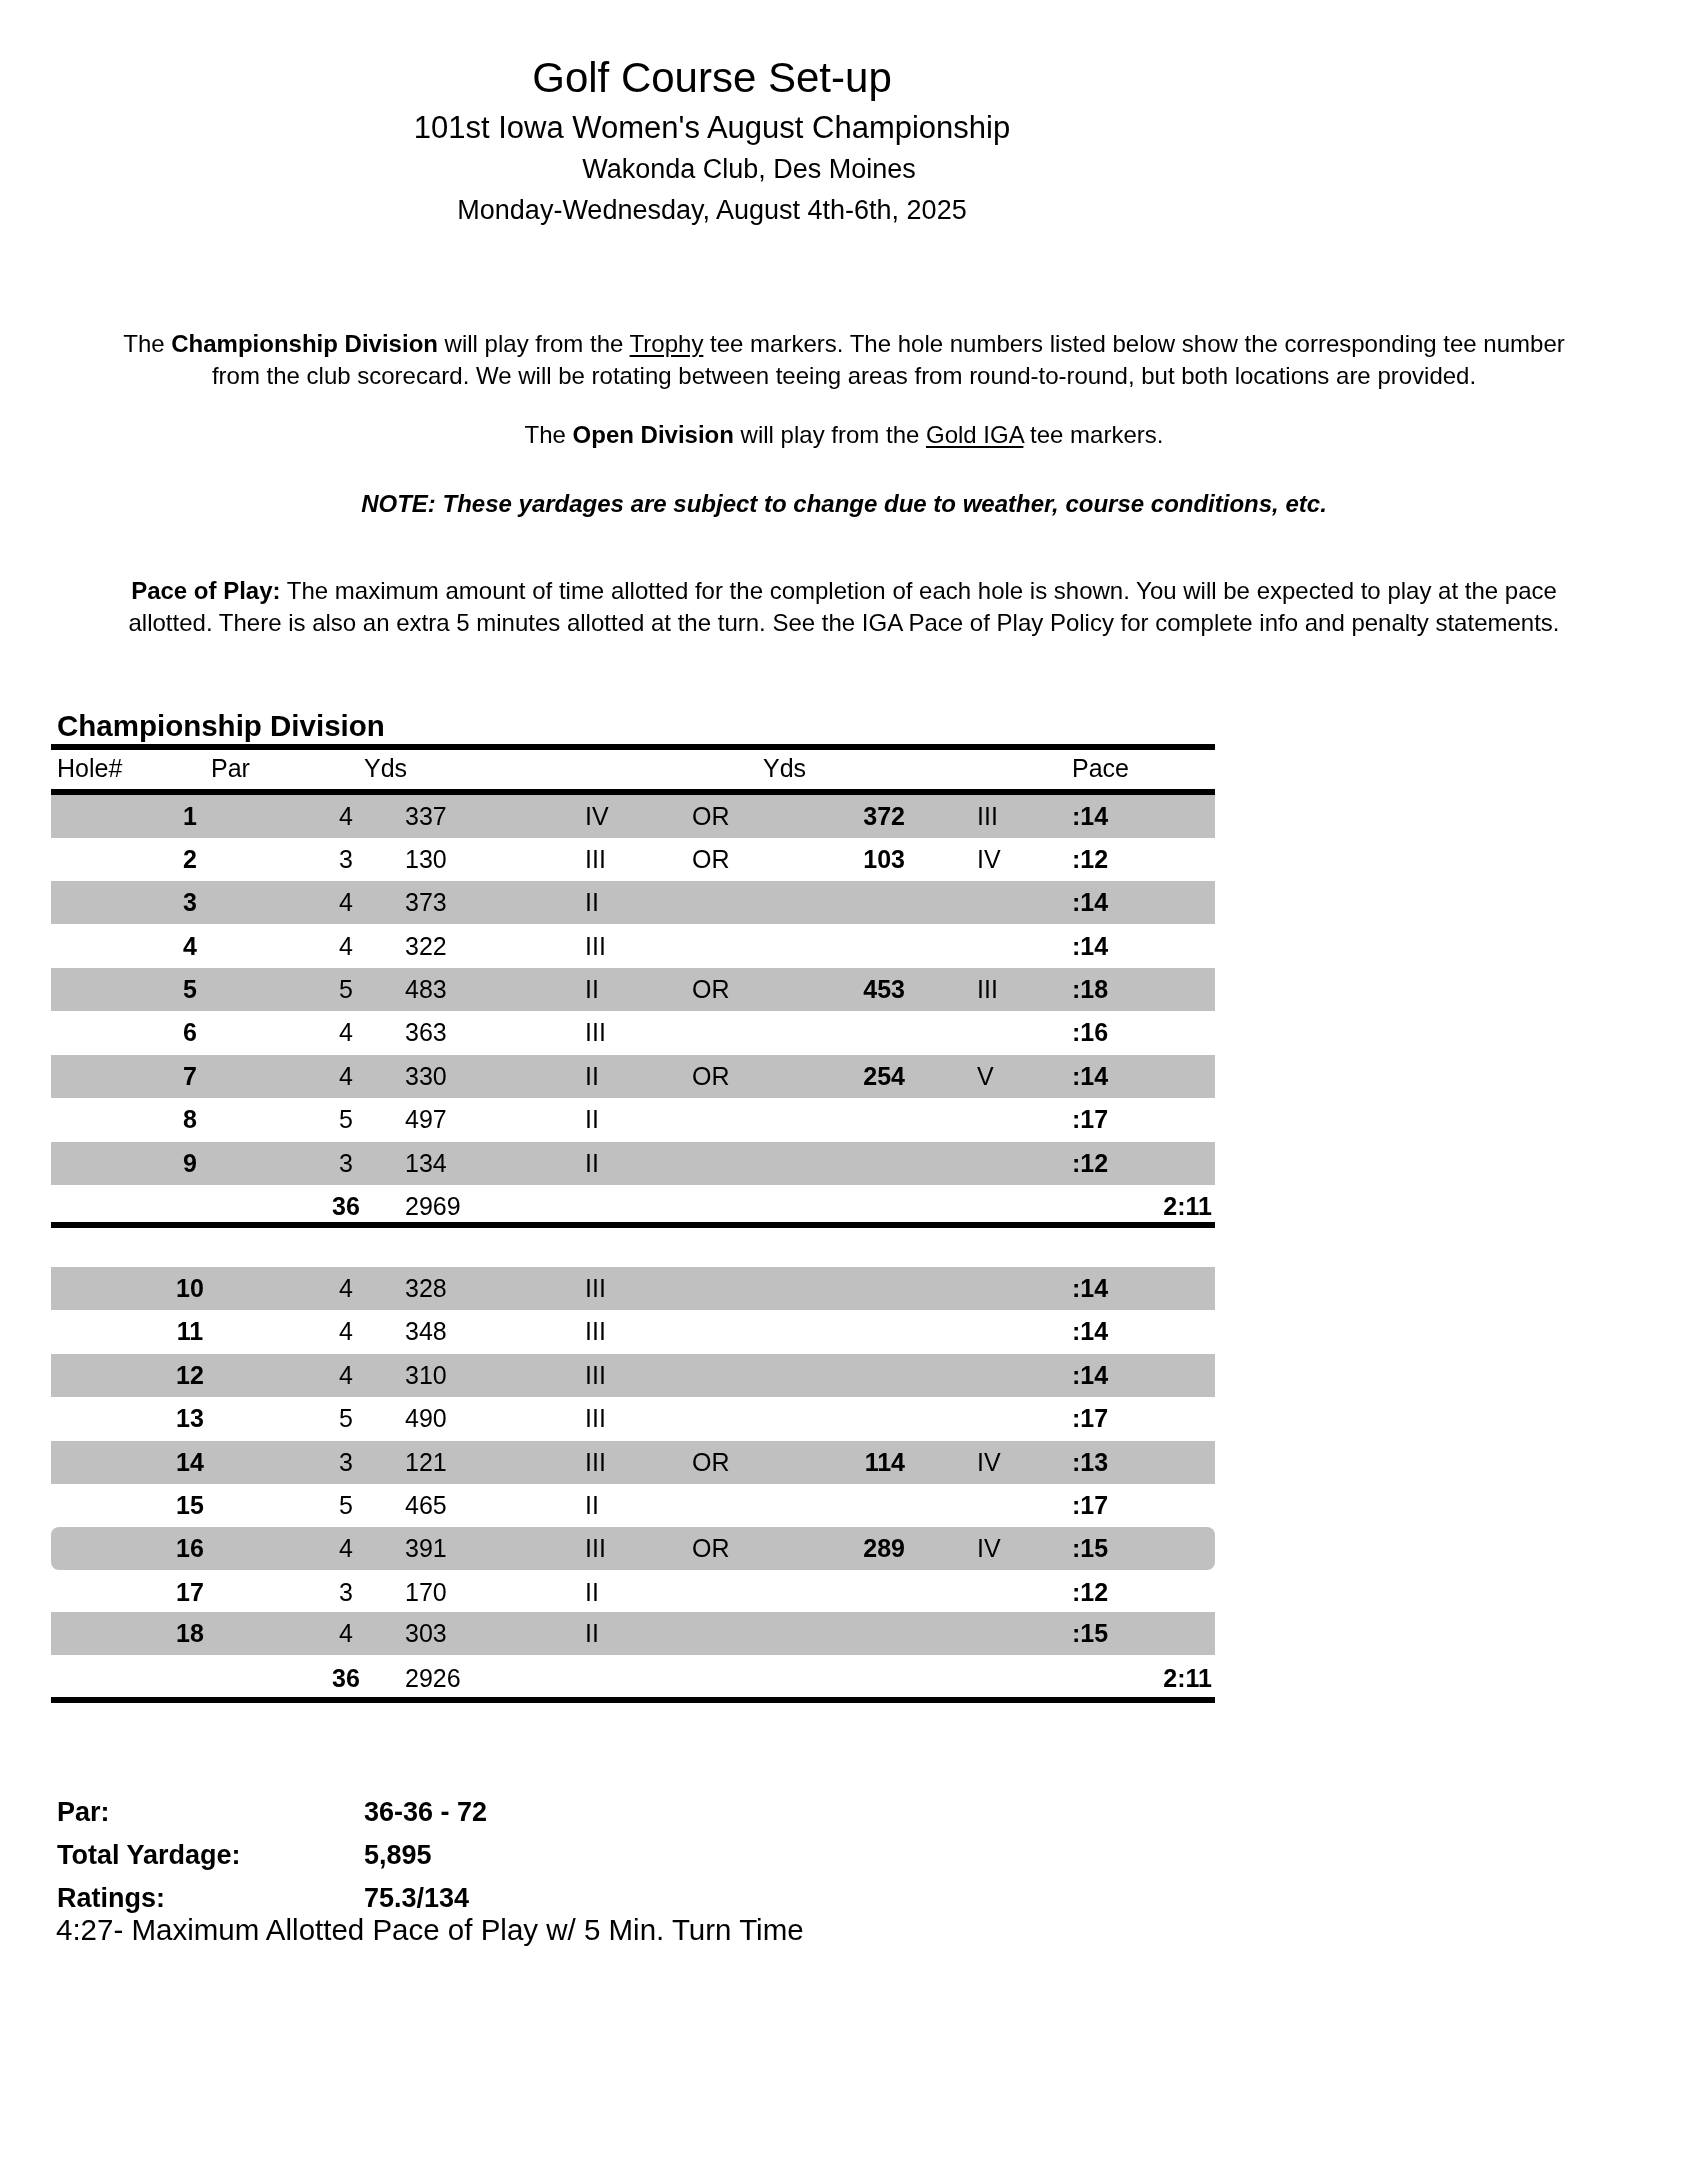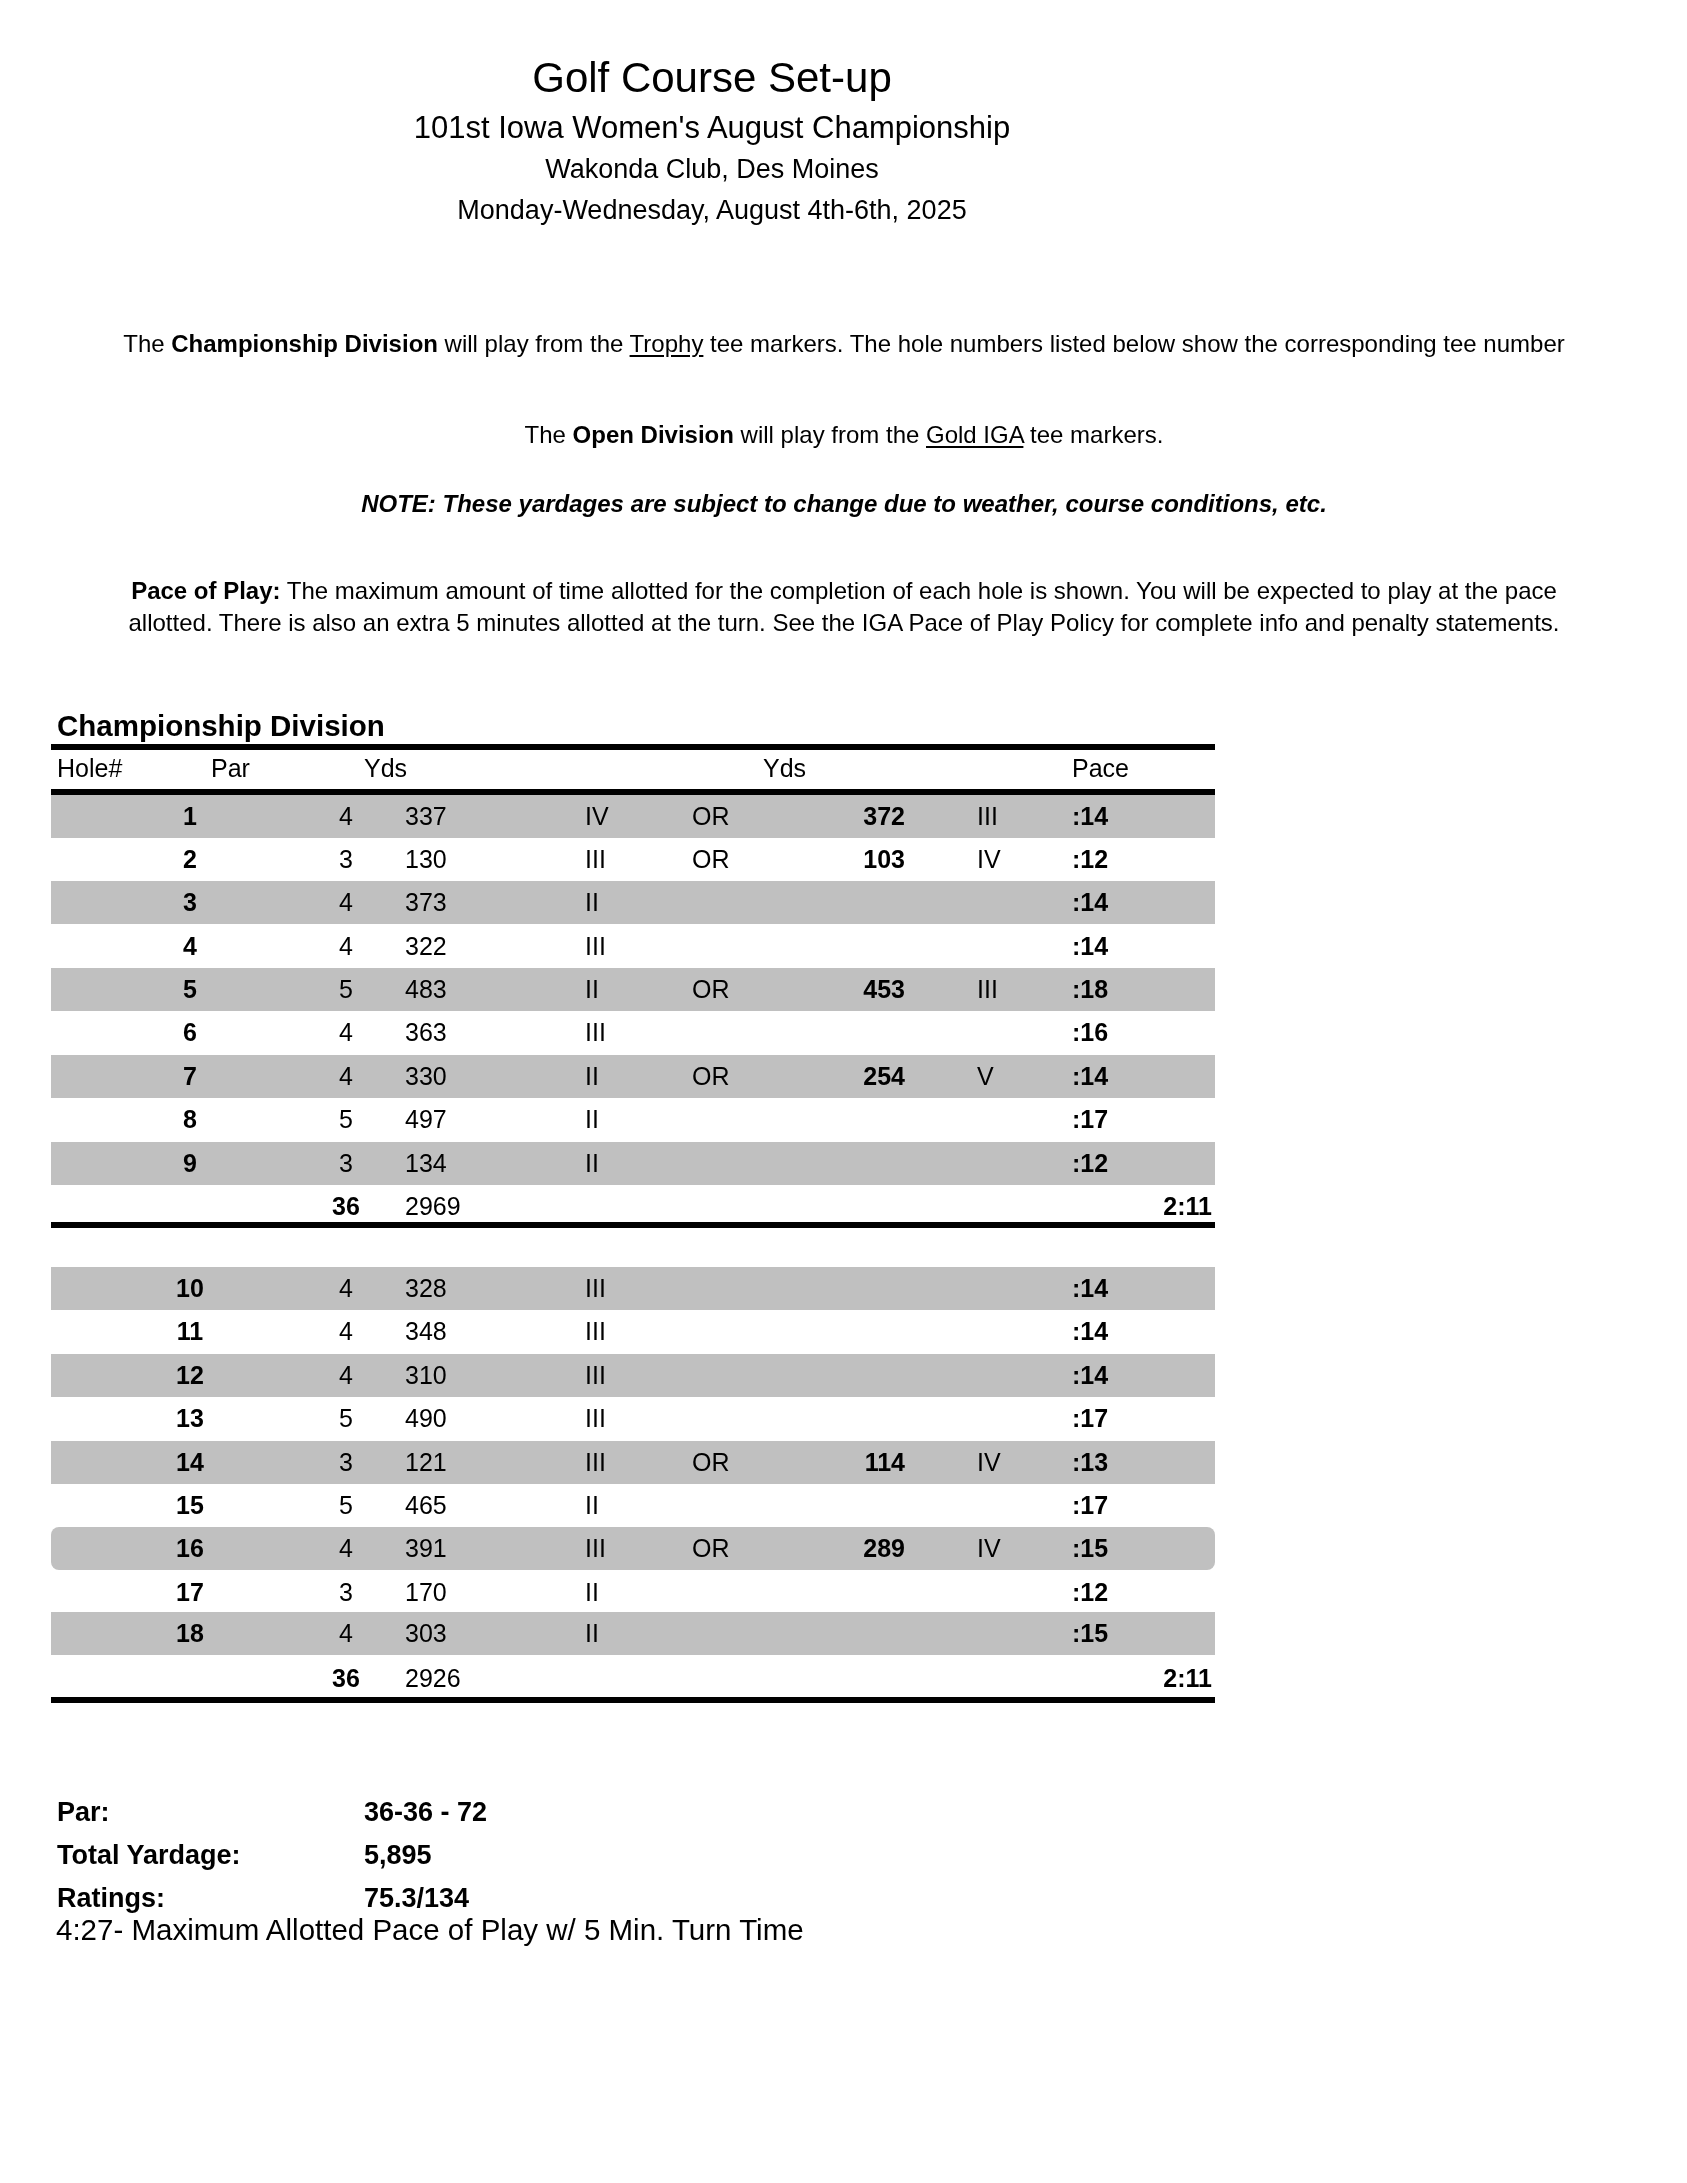--- a/index.html
+++ b/index.html
@@ -6,21 +6,21 @@
   body {
     width: 1687px; height: 2183px; position: relative; overflow: hidden;
     font-family: "Liberation Sans", sans-serif; color: #000;
   }
   .center-line {
     position: absolute; left: 0; width: 1424px; text-align: center;
     white-space: nowrap; line-height: 1;
   }
   #title { top: 57px; font-size: 42px; }
   #subtitle { top: 112px; font-size: 31px; }
-  #venue { top: 156px; font-size: 27px; }
+  #venue { top: 156px; font-size: 27px; padding-left: 37px; }
   #dates { top: 197px; font-size: 27px; }
 
   .para {
     position: absolute; left: 51px; width: 1586px; text-align: center;
     font-size: 24px; line-height: 32px;
   }
   #champ-para { top: 298px; margin-top: 30px; }
   #open-para { top: 419px; }
   #note-para { top: 488px; font-weight: bold; font-style: italic; }
   #pace-para { top: 575px; }
@@ -77,20 +77,21 @@
 </head>
 <body>
 
 <div id="title" class="center-line">Golf Course Set-up</div>
 <div id="subtitle" class="center-line">101st Iowa Women's August Championship</div>
 <div id="venue" class="center-line">Wakonda Club, Des Moines</div>
 <div id="dates" class="center-line">Monday-Wednesday, August 4th-6th, 2025</div>
 
 <div id="champ-para" class="para">
   <span>The </span><span class="b">Championship Division</span><span> will play from the </span><span class="u">Trophy</span><span> tee markers. The hole numbers listed below show the corresponding tee number</span><br>
+  <span>from the club scorecard. We will be rotating between teeing areas from round-to-round, but both locations are provided.</span>
 </div>
 
 <div id="open-para" class="para">
   <span>The </span><span class="b">Open Division</span><span> will play from the </span><span class="u">Gold IGA</span><span> tee markers.</span>
 </div>
 
 <div id="note-para" class="para">NOTE: These yardages are subject to change due to weather, course conditions, etc.</div>
 
 <div id="pace-para" class="para">
   <span class="b">Pace of Play:</span><span> The maximum amount of time allotted for the completion of each hole is shown. You will be expected to play at the pace</span><br>

